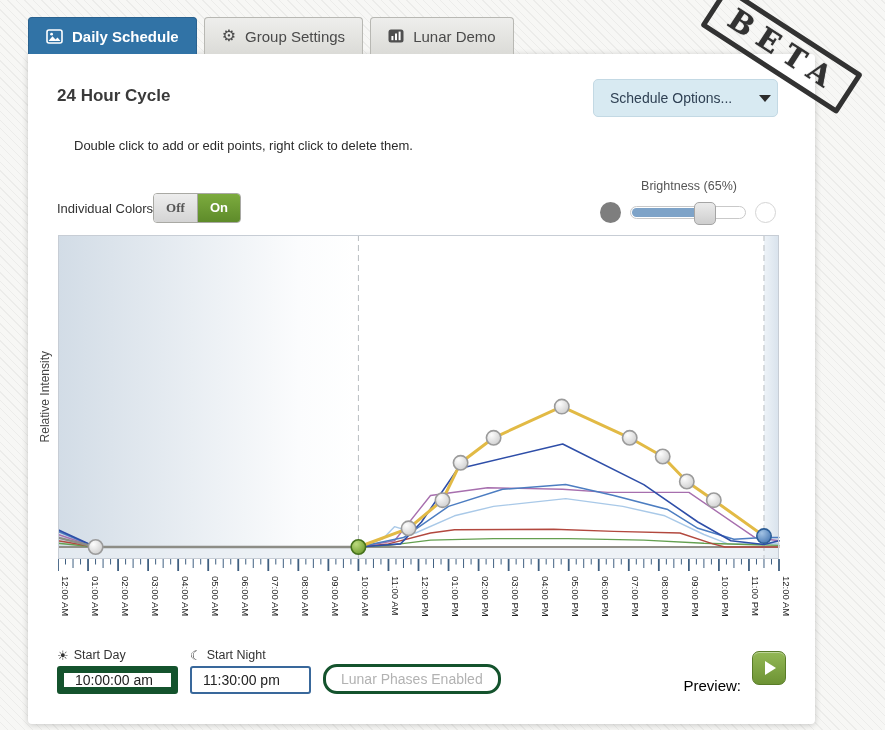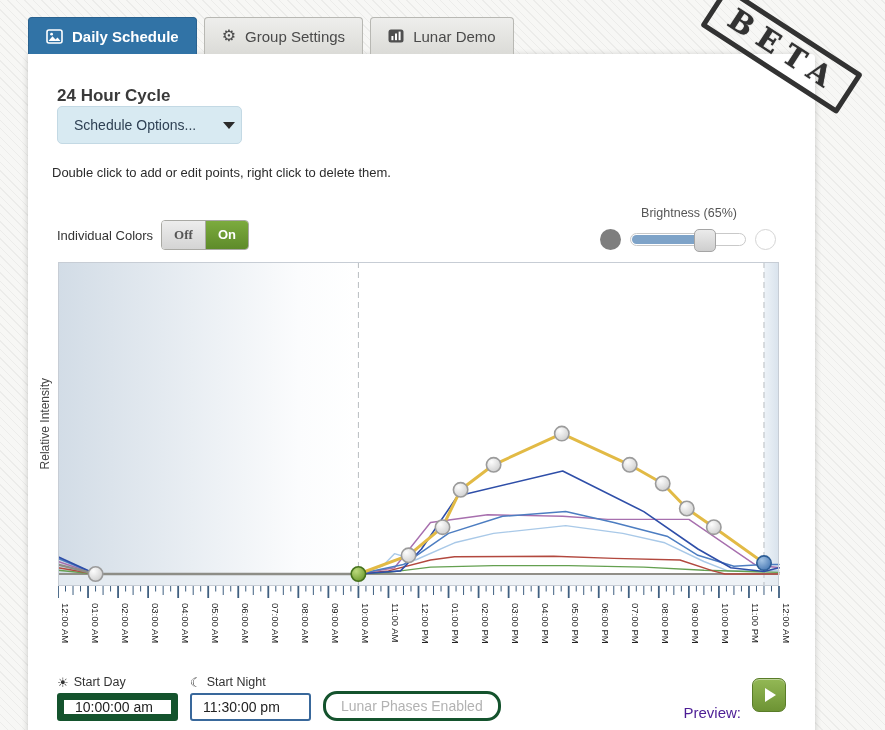--- a/index.html
+++ b/index.html
@@ -37,34 +37,34 @@
   }
   .tab .ticon { display:inline-flex; }
 
   
   .card {
     position:relative; z-index:1; margin-left:28px; width:787px;
     background:#fff; border-radius:0 4px 4px 4px;
     box-shadow:0 1px 6px rgba(0,0,0,.2);
     padding-bottom:30px;
   }
-  .header-row { display:flex; justify-content:space-between; align-items:flex-start; padding:25px 37px 0 29px;flex-direction:column; }
+  .header-row { display:flex; justify-content:space-between; align-items:flex-start; padding:25px 37px 0 29px; }
   .page-title { font-size:17px; font-weight:bold; color:#3a3a3a; padding-top:7px; }
   .schedule-options-btn {
     display:flex; align-items:center; justify-content:space-between;
     width:185px; height:38px; padding:0 6px 0 16px;
     background:#d8eaf2; border:1px solid #c3d9e4; border-radius:5px;
     font-size:14px; color:#2f4154; cursor:pointer;
   }
   .caret-down { width:0; height:0; border-left:6px solid transparent; border-right:6px solid transparent; border-top:7px solid #2b2b2b; }
-  .subtitle { padding:21px 24px 0; font-size:13px; color:#2b2b2b; }
+  .subtitle { padding:21px 46px 0; font-size:13px; color:#2b2b2b; }
 
   
   .controls-row { display:flex; justify-content:space-between; align-items:flex-end; padding:26px 37px 0 29px; }
-  .ic-group { display:flex; align-items:center; gap:8px; font-size:13px; color:#333; }
+  .ic-group { display:flex; align-items:center; font-size:13px; color:#333; }
   .toggle { display:inline-flex; border:1px solid #a9a9a4; border-radius:4px; overflow:hidden; font-size:13px; font-weight:bold; }
   .toggle .seg { padding:6px 12px; cursor:pointer; }
   .toggle .seg.off { background:linear-gradient(#ededed,#d4d4d4); color:#555; border-right:1px solid #a9a9a4;font-family:Liberation Serif, serif; }
   .toggle .seg.on  { background:linear-gradient(#7cab3e,#5e8b2a); color:#fff; }
   .brightness-group { width:178px; }
   .brightness-label { text-align:center; font-size:12.5px; color:#555; margin-bottom:9px; }
   .slider-row { display:flex; align-items:center; gap:9px; }
   .dim-circle { width:21px; height:21px; border-radius:50%; background:#7e7e7e; flex:none; }
   .bright-circle { width:21px; height:21px; border-radius:50%; background:#fff; border:1px solid #d5d5d5; flex:none; }
   .slider-track { position:relative; width:116px; height:13px; background:#fff; border:1px solid #c9c9c9; border-radius:7px; flex:none; cursor:pointer; }
@@ -80,21 +80,21 @@
   
   .footer-row { display:flex; align-items:flex-end; padding:4px 29px 0; }
   .field { margin-right:12px; }
   .field-label { display:flex; align-items:center; gap:5px; font-size:12.5px; color:#333; margin-bottom:4px; }
   .field-label .ficon { font-size:13px; line-height:1; }
   .time-input { width:121px; height:28px; border-radius:3px; padding:0 11px; font-size:14px; color:#222; font-family:"Liberation Sans", sans-serif; background:#fff; }
   .time-input.day   { border:7px solid #14532d; }
   .time-input.night { border:2px solid #39689b; }
   .lunar-btn { height:30px; padding:0 15px; background:#fff; border:3px solid #14532d; border-radius:14px; color:#b2b2b2; font-size:14px; cursor:pointer; }
   .preview-group { margin-left:auto; display:flex; align-items:center; gap:11px; }
-  .preview-label { font-size:15px; color:#4c1d95;margin-top:36px; }
+  .preview-label { font-size:15px; color:#000000;margin-top:36px; }
   .play-btn { width:34px; height:34px; border:1px solid #597c28; border-radius:7px;
     background:linear-gradient(#93b855,#6d9334); display:flex; align-items:center; justify-content:center;
     cursor:pointer; box-shadow:inset 0 1px 0 rgba(255,255,255,.4); }
   .play-tri { width:0; height:0; border-left:11px solid #fff; border-top:7px solid transparent; border-bottom:7px solid transparent; margin-left:3px; }
 </style>
 </head>
 <body>
 
 <div class="page">
 

